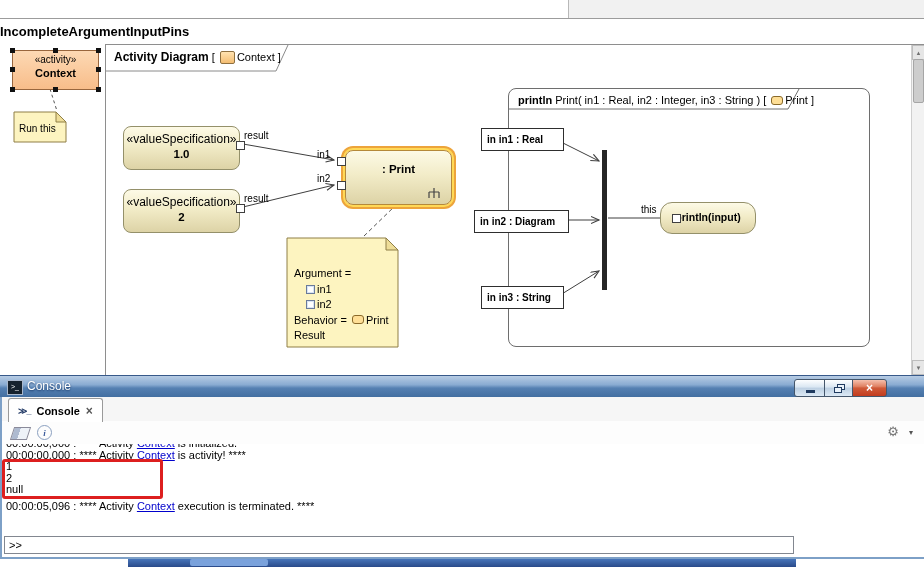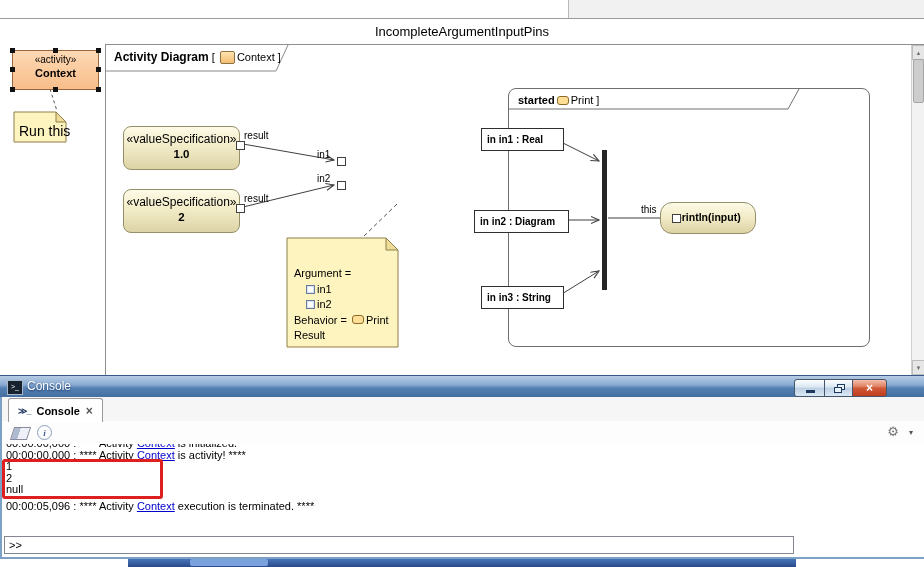--- a/index.html
+++ b/index.html
@@ -2,21 +2,21 @@
 <html><head>
 <meta charset="utf-8">
 <style>
   html,body{margin:0;padding:0}
   body{font-family:"Liberation Sans",sans-serif;background:#fff}
   #page{position:relative;width:924px;height:567px;background:#fff;overflow:hidden;color:#000;font-size:11px}
 
   
   .topstrip{position:absolute;left:568px;top:0;width:356px;height:18px;background:#f1f1f1;border-left:1px solid #b8b8b8}
   .titlerow{position:absolute;left:0;top:18px;width:924px;height:26px;background:#fff;border-top:1px solid #9c9c9c;
-            text-align:center;font-weight:normal;font-size:13px;line-height:26px}
+            font-weight:bold;font-size:13px;line-height:26px}
 
   
   .panel{position:absolute;left:105px;top:44px;width:819px;height:331px;background:#fff;
          border-left:1px solid #8e8e8e;border-top:1px solid #8e8e8e;z-index:1}
   .panel-head{position:absolute;left:114px;top:50px;display:flex;align-items:center;white-space:pre;z-index:4;font-size:11px}
   .panel-head .dname{font-weight:bold;font-size:12px}
   .diag-ico{display:inline-block;width:13px;height:11px;border:1px solid #8f7040;border-radius:2px;
             background:linear-gradient(180deg,#ffe2b0,#f4bd72);margin:0 2px}
 
   
@@ -44,21 +44,21 @@
   
   .ctx{position:absolute;left:12px;top:50px;width:85px;height:38px;z-index:3;text-align:center;
        background:linear-gradient(180deg,#fdd9b4,#f8bd8a);border:1px solid #99663d}
   .ctx .stereo{font-size:10px;margin-top:3px}
   .ctx .nname{font-size:11px}
   .handle{position:absolute;width:5px;height:5px;background:#111;z-index:6}
 
   .note-text{position:absolute;left:294px;top:266px;width:100px;line-height:15.5px;font-size:11px;z-index:4;white-space:pre}
   .pin-ico{display:inline-block;width:7px;height:7px;border:1px solid #6a7a9a;background:#fff;
            box-shadow:inset 0 0 0 1px #d8e4f4;margin-right:2px;vertical-align:-1px}
-  .runnote-text{position:absolute;left:19px;top:123px;font-size:14px;z-index:4}
+  .runnote-text{position:absolute;left:19px;top:123px;font-size:10px;z-index:4}
 
   
   .cw-title{position:absolute;left:0;top:375px;width:924px;height:22px;z-index:5;
             background:linear-gradient(180deg,#b7cce4 0%,#89abd2 40%,#5580b2 55%,#416d9f 100%);
             border-top:1px solid #37598a;border-bottom:1px solid #2d4d7d}
   .cw-ico{position:absolute;left:7px;top:4px;width:14px;height:13px;background:#16222e;border:1px solid #aab8cc;
           color:#fff;font-size:7px;line-height:11px;text-align:center}
   .cw-name{position:absolute;left:27px;top:3px;color:#fff;font-size:12px;text-shadow:0 1px 2px #1a3a6a}
   .wbtn{position:absolute;top:3px;height:16px;border:1px solid #44566b;display:flex;align-items:center;justify-content:center;
         background:linear-gradient(180deg,#fdfeff,#d9e6f2 45%,#bccfe2 50%,#dce9f5)}
@@ -168,25 +168,31 @@
     <div class="stereo">«valueSpecification»</div>
     <div class="nname">2</div>
   </div>
   <span class="pin" style="left:236px;top:204px"></span>
   <span class="lbl" style="left:244px;top:193px">result</span>
 
   <span class="lbl" style="left:317px;top:149px">in1</span>
   <span class="lbl" style="left:317px;top:173px">in2</span>
   <span class="pin" style="left:337px;top:157px"></span>
   <span class="pin" style="left:337px;top:181px"></span>
+  <div class="node beige print-sel" style="left:345px;top:150px;width:105px;height:53px">
+    <div class="nname" style="margin-top:12px;font-size:11.5px">: Print</div>
+    <svg width="14" height="12" style="position:absolute;right:10px;bottom:5px">
+      <path d="M7,1 V5 M2,5 H12 M2,5 V11 M7,5 V11 M12,5 V11" stroke="#444" stroke-width="1.2" fill="none"></path>
+    </svg>
+  </div>
 
   <div class="note-text"><div>Argument =</div><div style="margin-left:12px"><span class="pin-ico"></span><span>in1</span></div><div style="margin-left:12px"><span class="pin-ico"></span><span>in2</span></div><div><span>Behavior = </span><span class="beh-ico"></span><span>Print</span></div><div>Result</div></div>
 
   <div class="frame"></div>
-  <div class="frame-head"><span style="font-weight:bold">started</span><span class="beh-ico"></span><span>Print</span><span> ]</span></div>
+  <div class="frame-head"><span style="font-weight:bold">println</span><span> Print( in1 : Real, in2 : Integer, in3 : String ) [ </span><span class="beh-ico"></span><span>Print</span><span> ]</span></div>
 
   <div class="param" style="left:481px;top:128px;width:76px;height:21px"><span>in </span><span>in1 : Real</span></div>
   <div class="param" style="left:474px;top:210px;width:88px;height:21px"><span>in </span><span>in2 : Diagram</span></div>
   <div class="param" style="left:481px;top:286px;width:76px;height:21px"><span>in </span><span>in3 : String</span></div>
 
   <div class="joinbar"></div>
 
   <span class="lbl" style="left:641px;top:204px">this</span>
   <span class="pin" style="left:672px;top:214px"></span>
   <div class="node beige" style="left:660px;top:202px;width:94px;height:30px;border-radius:12px">

